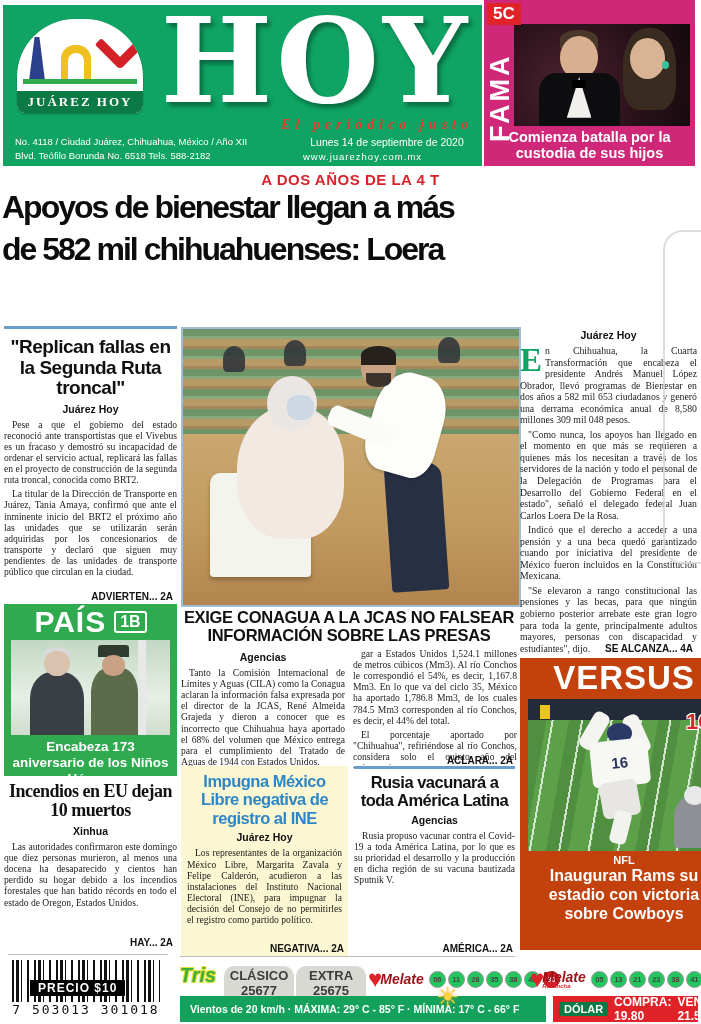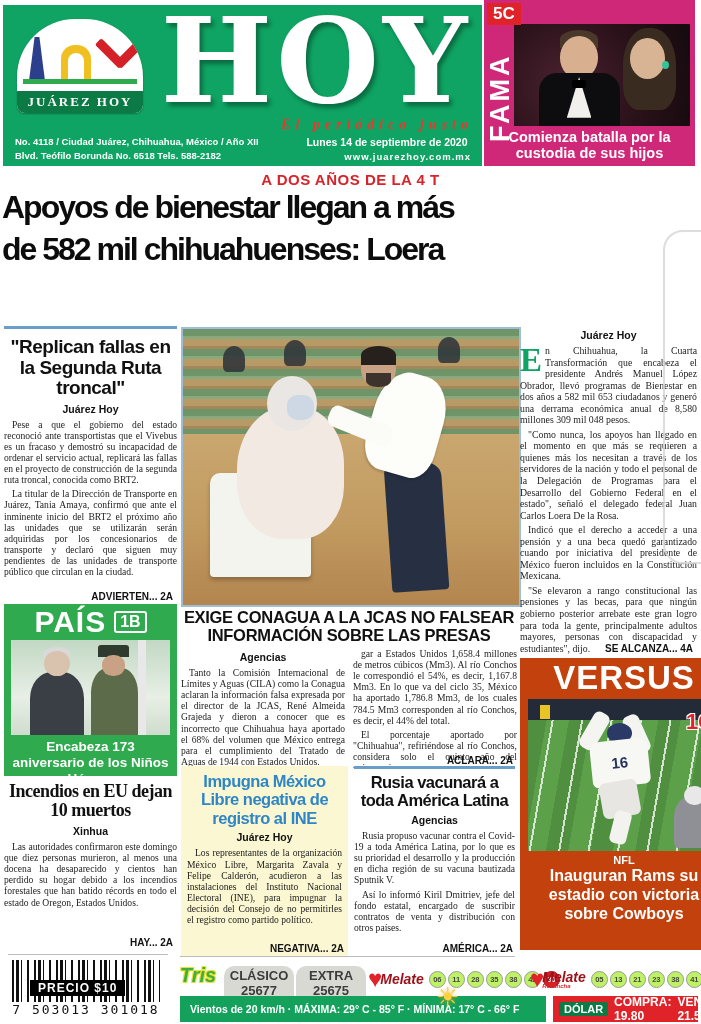--- a/index.html
+++ b/index.html
@@ -22,25 +22,25 @@
   .lb-base{position:absolute;left:6px;top:60px;width:114px;height:5px;background:#2faa4e;}
   .lb-band{position:absolute;left:0;bottom:0;width:100%;height:22px;background:#0b7a44;color:#fff;
            font-family:"Liberation Serif",serif;font-weight:bold;font-size:13px;letter-spacing:2px;
            display:flex;align-items:center;justify-content:center;}
   .hoy{left:148px;top:-14px;width:330px;text-align:center;color:#fff;
        font-family:"DejaVu Serif",serif;font-weight:bold;font-size:118px;letter-spacing:4px;
        text-shadow:3px 4px 4px rgba(0,0,0,.35);}
   .tagline{left:210px;top:112px;width:260px;text-align:right;color:#e8392f;
            font-family:"Liberation Serif",serif;font-style:italic;font-weight:bold;
            font-size:14px;letter-spacing:5px;}
-  .mast-small{color:#fff;font-weight:bold;font-size:9.5px;}
+  .mast-small{color:#fff;font-weight:normal;font-size:9.5px;}
   .iss1{left:12px;top:131px;}
   .iss2{left:12px;top:145px;text-align:right;}
   .mdate{left:300px;top:131px;width:168px;text-align:center;font-size:10.5px;}
-  .mweb{left:300px;top:146px;width:168px;text-align:right;font-size:9.5px;letter-spacing:1px;}
+  .mweb{left:300px;top:146px;width:168px;text-align:left;font-size:9.5px;letter-spacing:1px;}
 
   
   .fama{left:484px;top:0;width:211px;height:166px;background:#cf2878;overflow:hidden;}
   .fama-page{position:absolute;left:3px;top:3px;background:#e02329;color:#fff;font-weight:bold;
              font-size:17px;padding:1px 6px;z-index:3;}
   .fama-vert{position:absolute;left:1px;top:34px;height:128px;width:30px;color:#fff;font-weight:bold;
              font-size:27px;letter-spacing:3px;writing-mode:vertical-rl;transform:rotate(180deg);
              text-align:center;z-index:2;}
   .fama-photo{position:absolute;left:30px;top:24px;right:5px;height:102px;
               background:radial-gradient(circle at 30% 60%,#4a2230 0%,#2a1119 55%,#140a0e 100%);overflow:hidden;}
@@ -158,21 +158,21 @@
              font-size:20px;color:#3fae3a;text-shadow:1px 1px 0 #e8e13a,-1px -1px 0 #e8e13a,1px -1px 0 #e8e13a,-1px 1px 0 #e8e13a;}
   .pill{position:absolute;top:966px;width:66px;background:#d9d9d4;border-radius:10px;text-align:center;
         padding:2px 2px;font-weight:bold;color:#3c3c3c;}
   .pill .pl{font-size:13px;} .pill .pv{font-size:9px;}
   .pill1{left:224px;} .pill2{left:296px;}
   .melate{top:966px;height:26px;display:flex;align-items:center;gap:1px;}
   .mel1{left:368px;} .mel2{left:530px;}
   .mel-heart{color:#e02329;font-size:24px;line-height:1;}
   .mel-word{font-style:italic;font-weight:bold;font-size:14px;color:#9c1118;margin:0 3px 0 -3px;}
   .mel-word small{display:block;font-size:6px;color:#e02329;margin-top:-2px;}
-  .ball{width:15px;height:15px;border-radius:50%;background:#bef264;border:1px solid #9a9a9a;
+  .ball{width:15px;height:15px;border-radius:50%;background:#22c55e;border:1px solid #9a9a9a;
         display:inline-flex;align-items:center;justify-content:center;font-size:7.5px;font-weight:bold;color:#444;margin-left:1px;}
   .ball.red{background:#d42127;border-color:#a51318;color:#fff;}
   .weather{left:180px;top:996px;width:366px;height:26px;background:#13a15c;color:#fff;display:flex;
            align-items:center;padding:0 10px;box-sizing:border-box;font-weight:bold;font-size:10.5px;}
   .sun{position:absolute;left:436px;top:982px;font-size:26px;color:#ffd23d;text-shadow:0 0 3px #f2a31b;z-index:2;}
   .dolar{left:553px;top:996px;width:145px;height:26px;background:#e02329;color:#fff;display:flex;
          align-items:center;gap:6px;padding:0 6px;box-sizing:border-box;font-weight:bold;}
   .dolar-label{background:#0b7a44;padding:1px 5px;font-size:11px;border-radius:2px;}
   .dolar-val{font-size:12px;}
   .curl{right:-26px;top:230px;width:60px;height:330px;border:2px solid #d5d5d5;border-radius:20px;opacity:.8;}
@@ -288,21 +288,21 @@
 
   <div class="abs art conagua">
     <h3>EXIGE CONAGUA A LA JCAS NO FALSEAR INFORMACIÓN SOBRE LAS PRESAS</h3>
     <div class="con-cols">
       <div class="con-col body">
         <div class="byline">Agencias</div>
         <p>Tanto la Comisión Internacional de Límites y Aguas (CILA) como la Conagua aclaran la información falsa expresada por el director de la JCAS, René Almeida Grajeda y dieron a conocer que es incorrecto que Chihuahua haya aportado el 68% del volumen que México entrega para el cumplimiento del Tratado de Aguas de 1944 con Estados Unidos.</p>
 
       </div>
       <div class="con-col body">
-        <p>gar a Estados Unidos 1,658.4 millones de metros cúbicos (Mm3). Al río Conchos le correspondió el 54%, es decir, 1,167.8 Mm3. En lo que va del ciclo 35, México ha aportado 1,786.8 Mm3, de los cuales 784.5 Mm3 corresponden al río Conchos, es decir, el 44% del total.</p>
+        <p>gar a Estados Unidos 1,524.1 millones de metros cúbicos (Mm3). Al río Conchos le correspondió el 54%, es decir, 1,167.8 Mm3. En lo que va del ciclo 35, México ha aportado 1,786.8 Mm3, de los cuales 784.5 Mm3 corresponden al río Conchos, es decir, el 44% del total.</p>
         <p>El porcentaje aportado por "Chihuahua", refiriéndose al río Conchos, considera solo el quinto año del quinquenio.</p>
       </div>
     </div>
     <div class="jump">ACLARA... 2A</div>
   </div>
 
   <div class="abs art impugna">
     <h3>Impugna México Libre negativa de registro al INE</h3>
     <div class="byline">Juárez Hoy</div>
     <div class="body">
@@ -310,21 +310,20 @@
     </div>
     <div class="jump">NEGATIVA... 2A</div>
   </div>
 
   <div class="abs art rusia">
     <div class="rule-blue" style="margin-bottom:4px;"></div>
     <h3>Rusia vacunará a toda América Latina</h3>
     <div class="byline">Agencias</div>
     <div class="body">
       <p>Rusia propuso vacunar contra el Covid-19 a toda América Latina, por lo que es su prioridad el desarrollo y la producción en dicha región de su vacuna bautizada Sputnik V.</p>
-      <p>Así lo informó Kiril Dmitriev, jefe del fondo estatal, encargado de suscribir contratos de venta y distribución con otros países.</p>
     </div>
     <div class="jump">AMÉRICA... 2A</div>
   </div>
 
   <div class="abs art loera">
     <div class="byline">Juárez Hoy</div>
     <div class="body">
       <p style="text-indent:0;"><span class="dropcap">E</span><span>n Chihuahua, la Cuarta Transformación que encabeza el presidente Andrés Manuel López Obrador, llevó programas de Bienestar en dos años a 582 mil 653 ciudadanos y generó una derrama económica anual de 8,580 millones 309 mil 048 pesos.</span></p>
       <p>"Como nunca, los apoyos han llegado en el momento en que más se requieren a quienes más los necesitan a través de los servidores de la nación y todo el personal de la Delegación de Programas para el Desarrollo del Gobierno Federal en el estado", señaló el delegado federal Juan Carlos Loera De la Rosa.</p>
       <p>Indicó que el derecho a acceder a una pensión y a una beca quedó garantizado cuando por iniciativa del presidente de México fueron incluidos en la Constitución Mexicana.</p>

